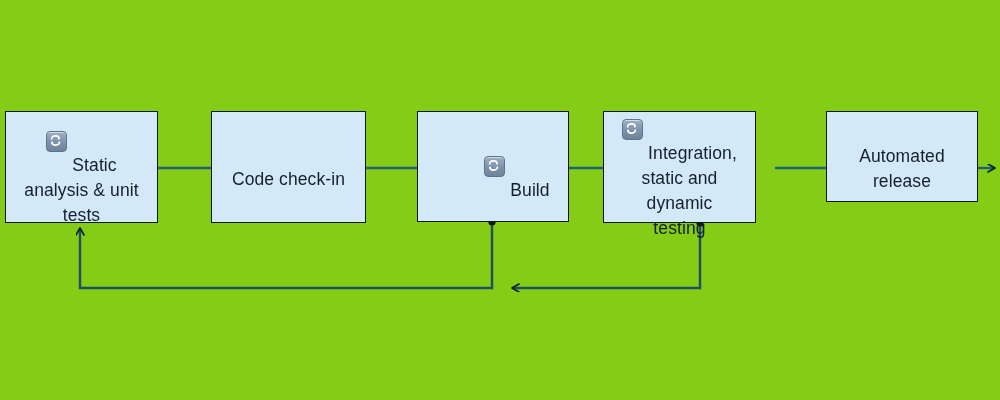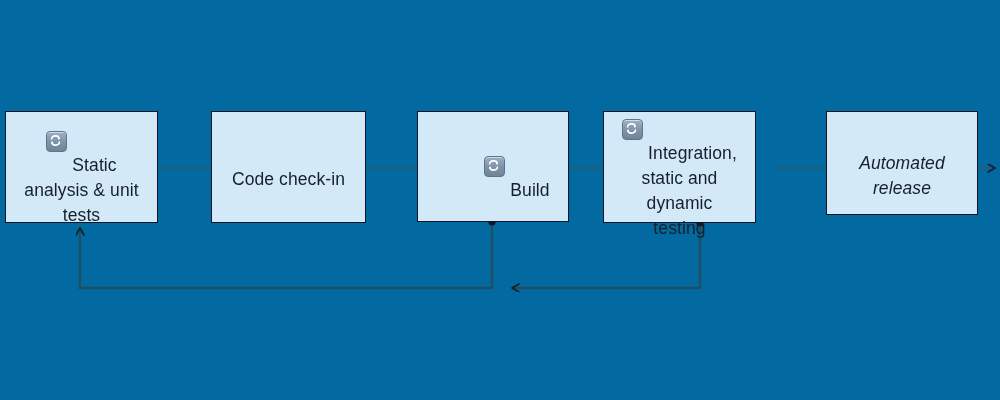--- a/index.html
+++ b/index.html
@@ -10,21 +10,21 @@
     width: 1000px;
     height: 400px;
     overflow: hidden;
     font-family: "Liberation Sans", sans-serif;
     background: #29abdb;
   }
   #canvas {
     position: relative;
     width: 1000px;
     height: 400px;
-    background: #0369a1;
+    background: #84cc16;
   }
   svg.edges {
     position: absolute;
     left: 0;
     top: 0;
     width: 1000px;
     height: 400px;
     pointer-events: none;
   }
   .node {
@@ -140,20 +140,20 @@
           <path d="M11.2,3.2 L13.4,5.4 L11.1,7.2 Z" fill="#ffffff"></path>
           <path d="M4.8,12.8 L2.6,10.6 L4.9,8.8 Z" fill="#ffffff"></path>
         </svg>
       </span><span>Integration,
 static and
 dynamic
 testing</span>
     </span>
   </div>
 
-  <div class="node" style="left:826px; top:111px; width:152px; height:104px;font-style:italic;">
+  <div class="node" style="left:826px; top:111px; width:152px; height:91px;">
     <span class="node-inner">
       <span>Automated
 release</span>
     </span>
   </div>
 
 </div>
 
 </body></html>

